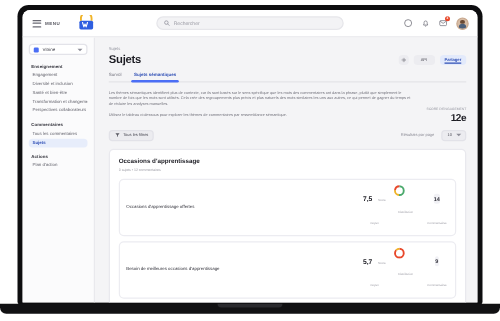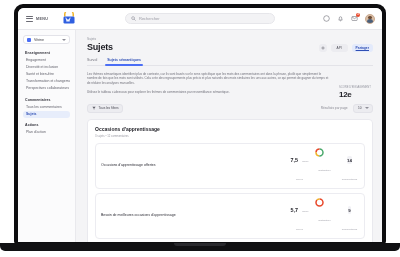--- a/index.html
+++ b/index.html
@@ -122,21 +122,21 @@
   .tab{font-size:3.6px;color:#72727c;padding-bottom:2.5px;cursor:pointer;position:relative;}
   .tab.active{color:#2f4fb5;font-weight:700;}
   .tab.active:after{
     content:"";position:absolute;left:-2px;right:-2px;bottom:-1px;height:1.4px;
     background:#4b6ef5;border-radius:1px;
   }
 
   #intro{display:flex;margin-top:6px;gap:8px;}
   #introtext{flex:1;}
   .para{font-size:3.1px;line-height:1.55;color:#71717b;margin:0 0 4px 0;}
-  #scorebox{width:34px;flex:0 0 auto;text-align:left;padding-top:14px;}
+  #scorebox{width:34px;flex:0 0 auto;text-align:right;padding-top:14px;}
   .scorelabel{font-size:2.7px;color:#9596a0;margin-bottom:1px;}
   .scoreval{font-size:8px;font-weight:700;color:#1d1d24;letter-spacing:-.3px;}
 
   #filterrow{display:flex;align-items:center;margin-top:5px;}
   .filterbtn{
     height:7.5px;border-radius:3px;background:#ececf0;border:1px solid #e2e2e8;
     font-size:3.2px;color:#4a4a54;display:flex;align-items:center;padding:0 3.5px;
     gap:3px;cursor:pointer;
   }
   #filterright{margin-left:auto;display:flex;align-items:center;gap:3px;}

